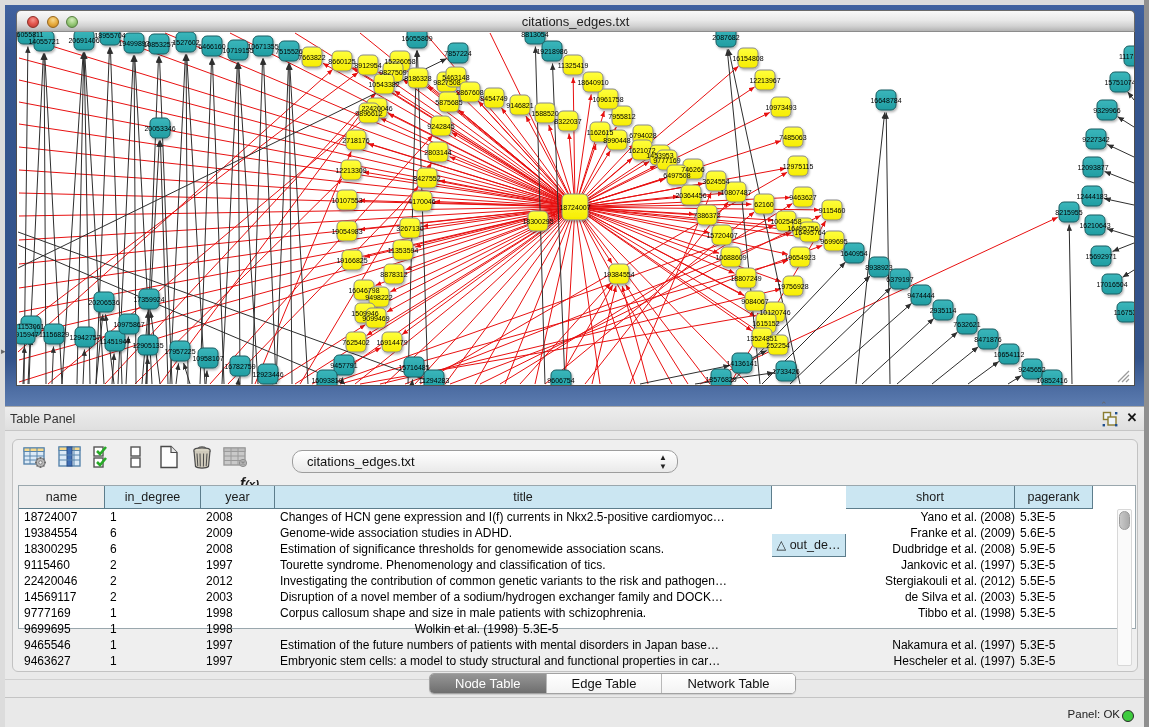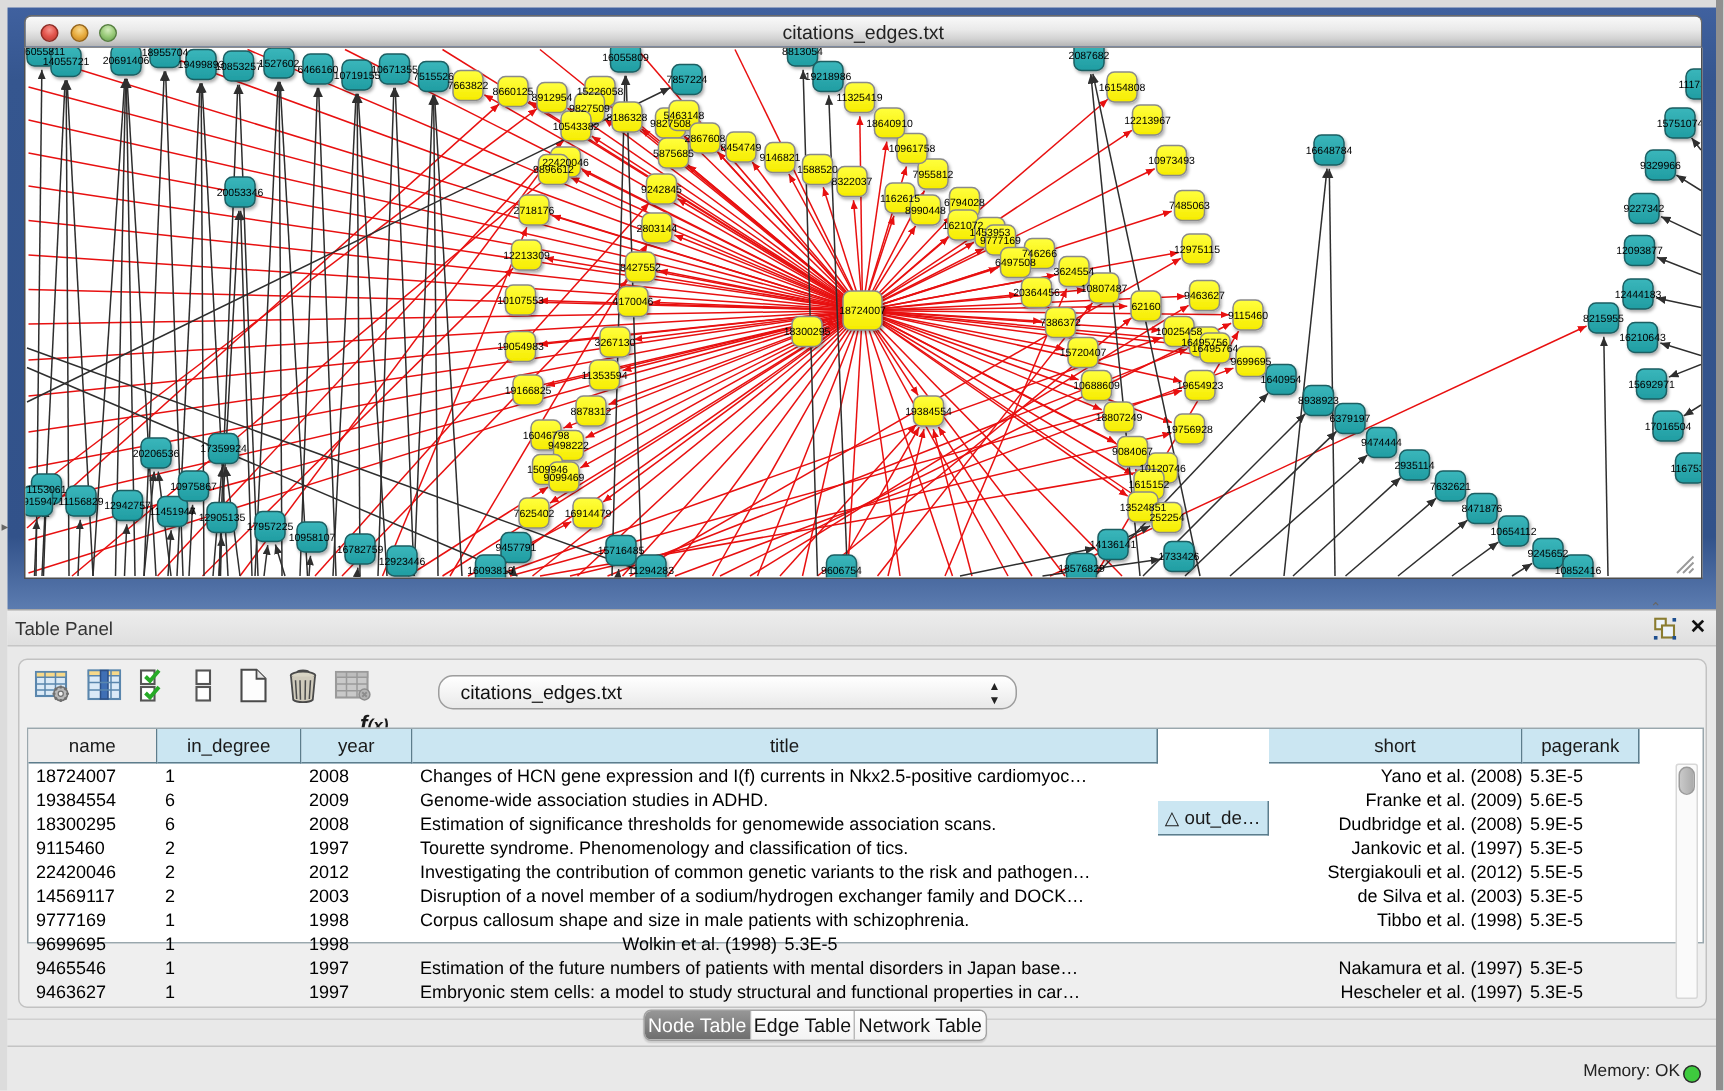--- a/index.html
+++ b/index.html
@@ -61,21 +61,21 @@
   .c0 { width:86px; } .c1 { width:96px; } .c2 { width:74px; } .c3 { width:497px; }
   .c4 { width:74px;margin-top:48px; } .c5 { width:169px; } .c6 { width:78px; }
   #vscroll { position:absolute; right:3px; top:23px; width:15px; height:157px; background:#fafafa; border:1px solid #d8d8d8; border-radius:2px;}
   #vthumb { position:absolute; left:1px; top:1px; width:11px; height:19px; background:linear-gradient(90deg,#c9c9c9,#ababab); border:1px solid #9b9b9b; border-radius:6px; }
 
   
   #tabline { position:absolute; left:0; top:273px; width:1139px; height:1px; background:#d0d0d0; }
   #segbar { position:absolute; left:424px; top:267px; height:21px; display:flex;
     border:1px solid #a2a2a2; border-radius:5px; overflow:hidden; background:#fff;
     box-shadow:0 1px 1px rgba(0,0,0,0.12); }
-  .seg { height:100%; font-size:13px; line-height:19px; text-align:center; padding:0 2px;
+  .seg { height:100%; font-size:13px; line-height:19px; text-align:center; padding:0 25px;
     background:linear-gradient(180deg,#ffffff,#f3f3f3); color:#111; border-right:1px solid #b9b9b9; }
   .seg:last-child { border-right:none; }
   .seg.active { background:linear-gradient(180deg,#969696,#6e6e6e); color:#fff; }
 
   
   #statusline { position:absolute; left:0; top:291px; width:1139px; height:1px; background:#c4c4c4; }
   #status { position:absolute; left:0; top:292px; width:1139px; height:29px; background:#e9e9e9; }
   #mem-label { position:absolute; right:24px; top:10px; font-size:11.5px; color:#222; }
   #mem-dot { position:absolute; right:10px; top:12px; width:12px; height:12px; border-radius:50%;
     background:#3ecb3e; border:1.5px solid #2a2a2a; }
@@ -802,19 +802,19 @@
 
     <div id="tabline"></div>
     <div id="segbar">
         <div class="seg active">Node Table</div>
         <div class="seg">Edge Table</div>
         <div class="seg">Network Table</div>
       </div>
 
     <div id="statusline"></div>
     <div id="status">
-      <span id="mem-label">Memory: OK</span>
+      <span id="mem-label">Panel: OK</span>
       <div id="mem-dot"></div>
     </div>
   </div>
 
   <div class="app-border-right"></div>
 </div>
 
 </body></html>

